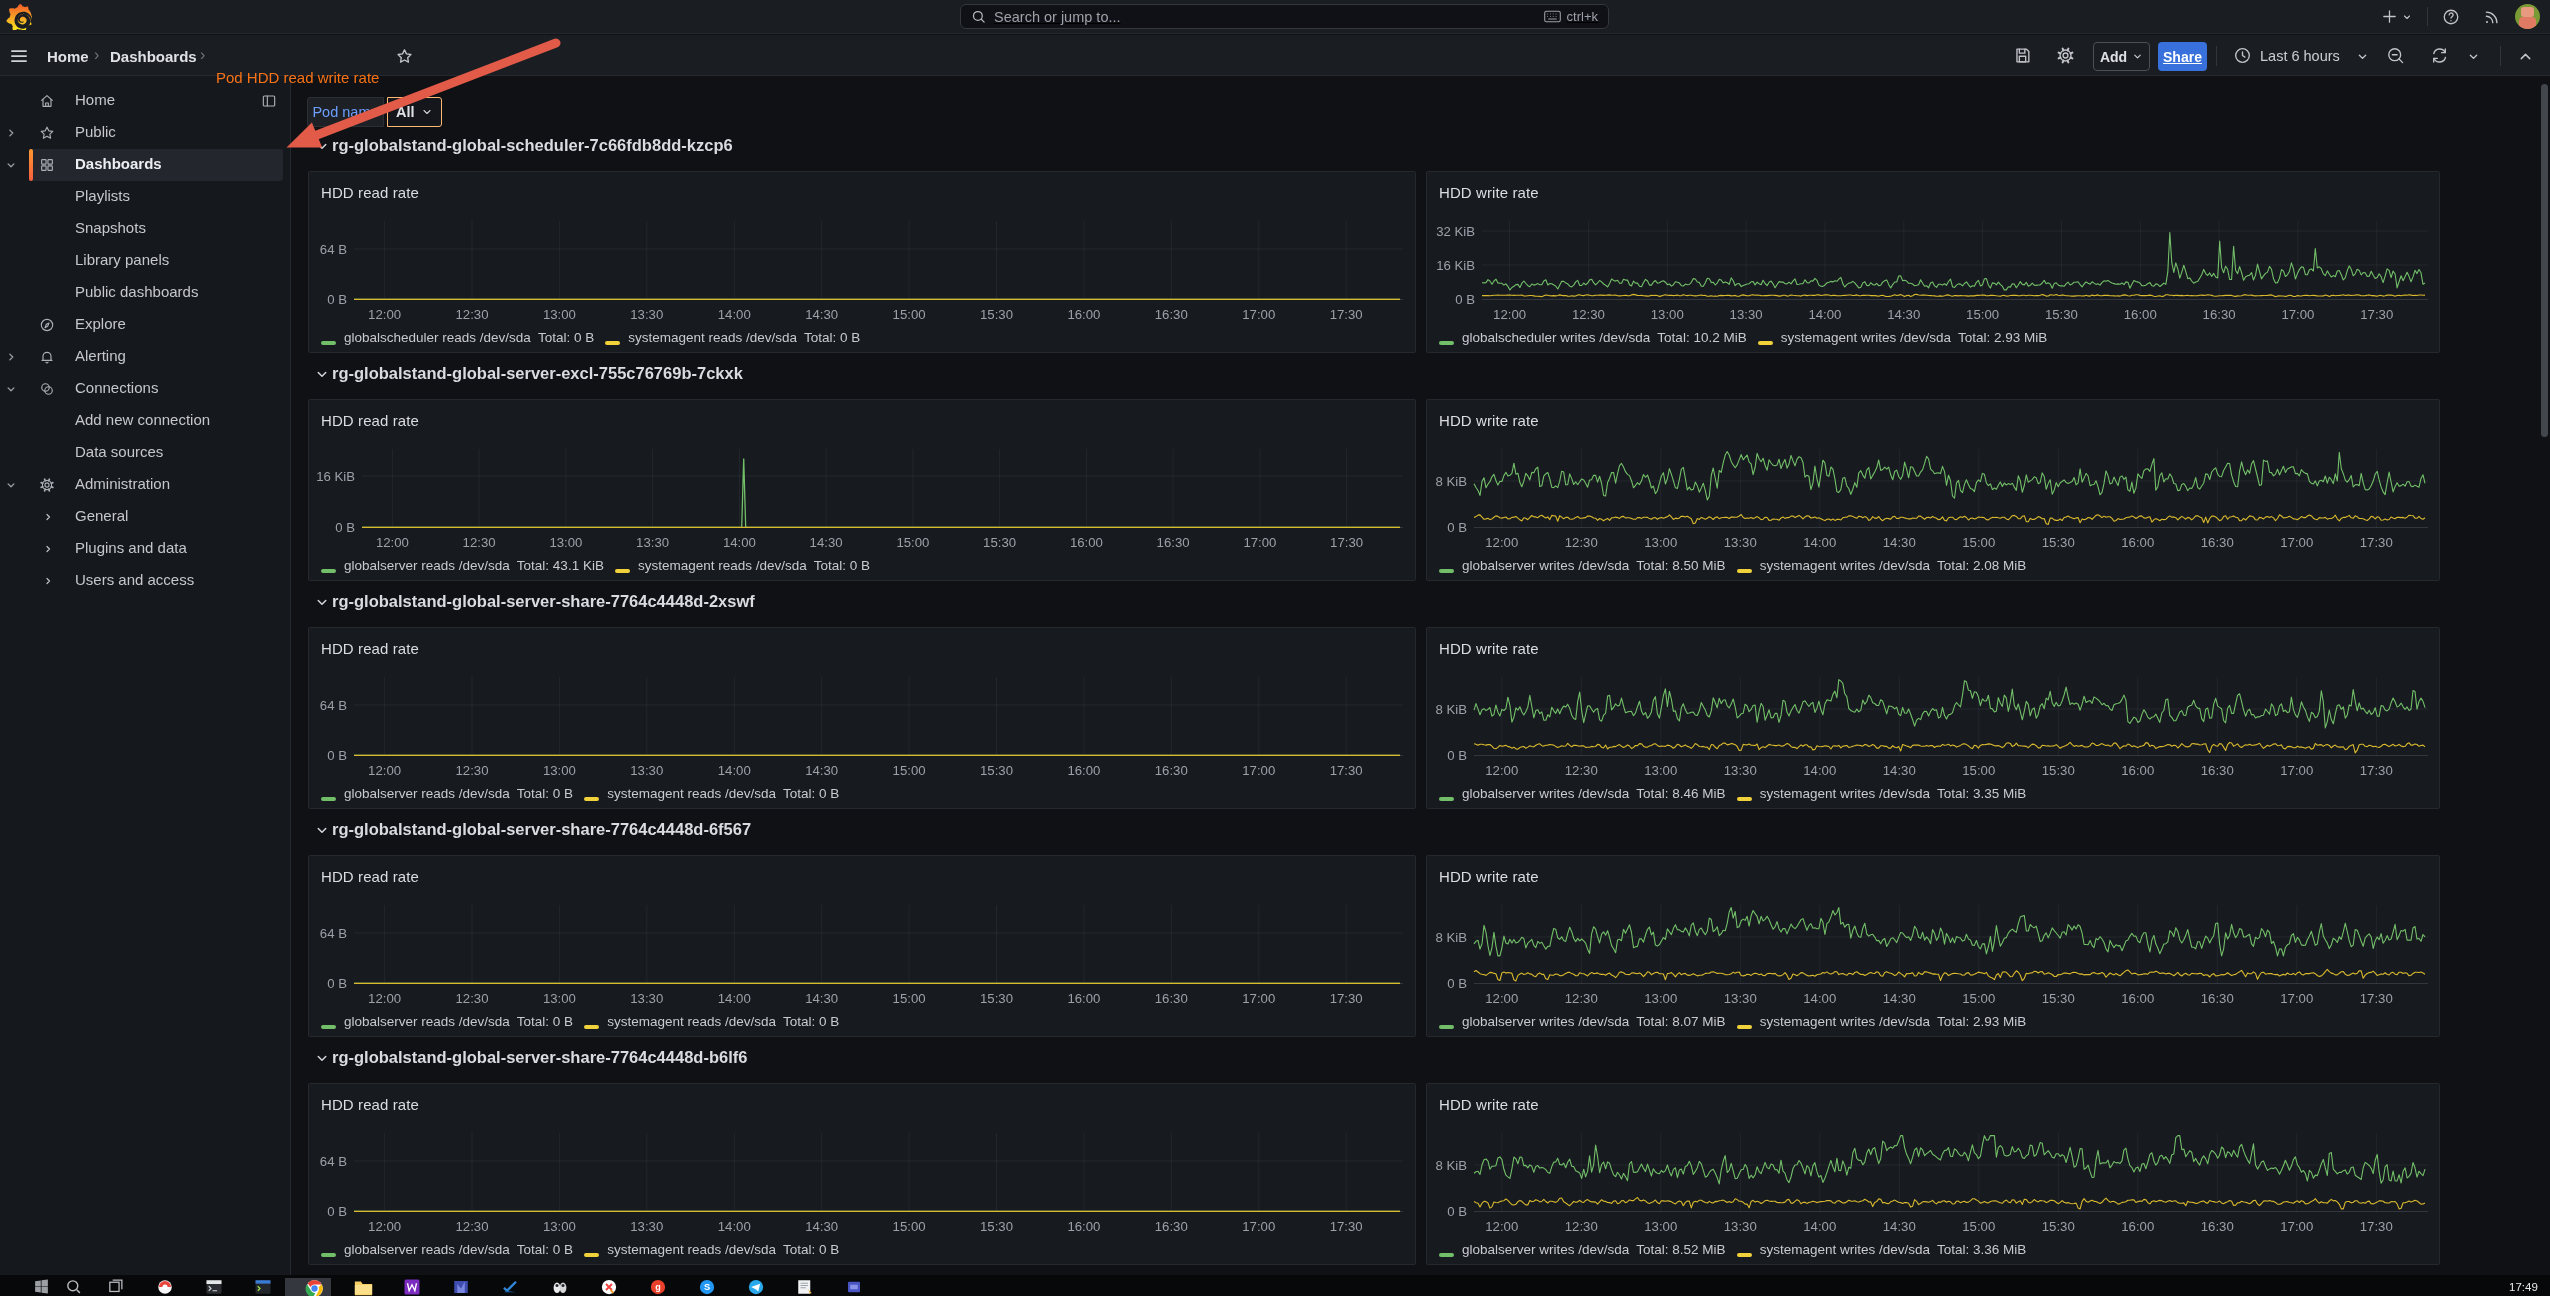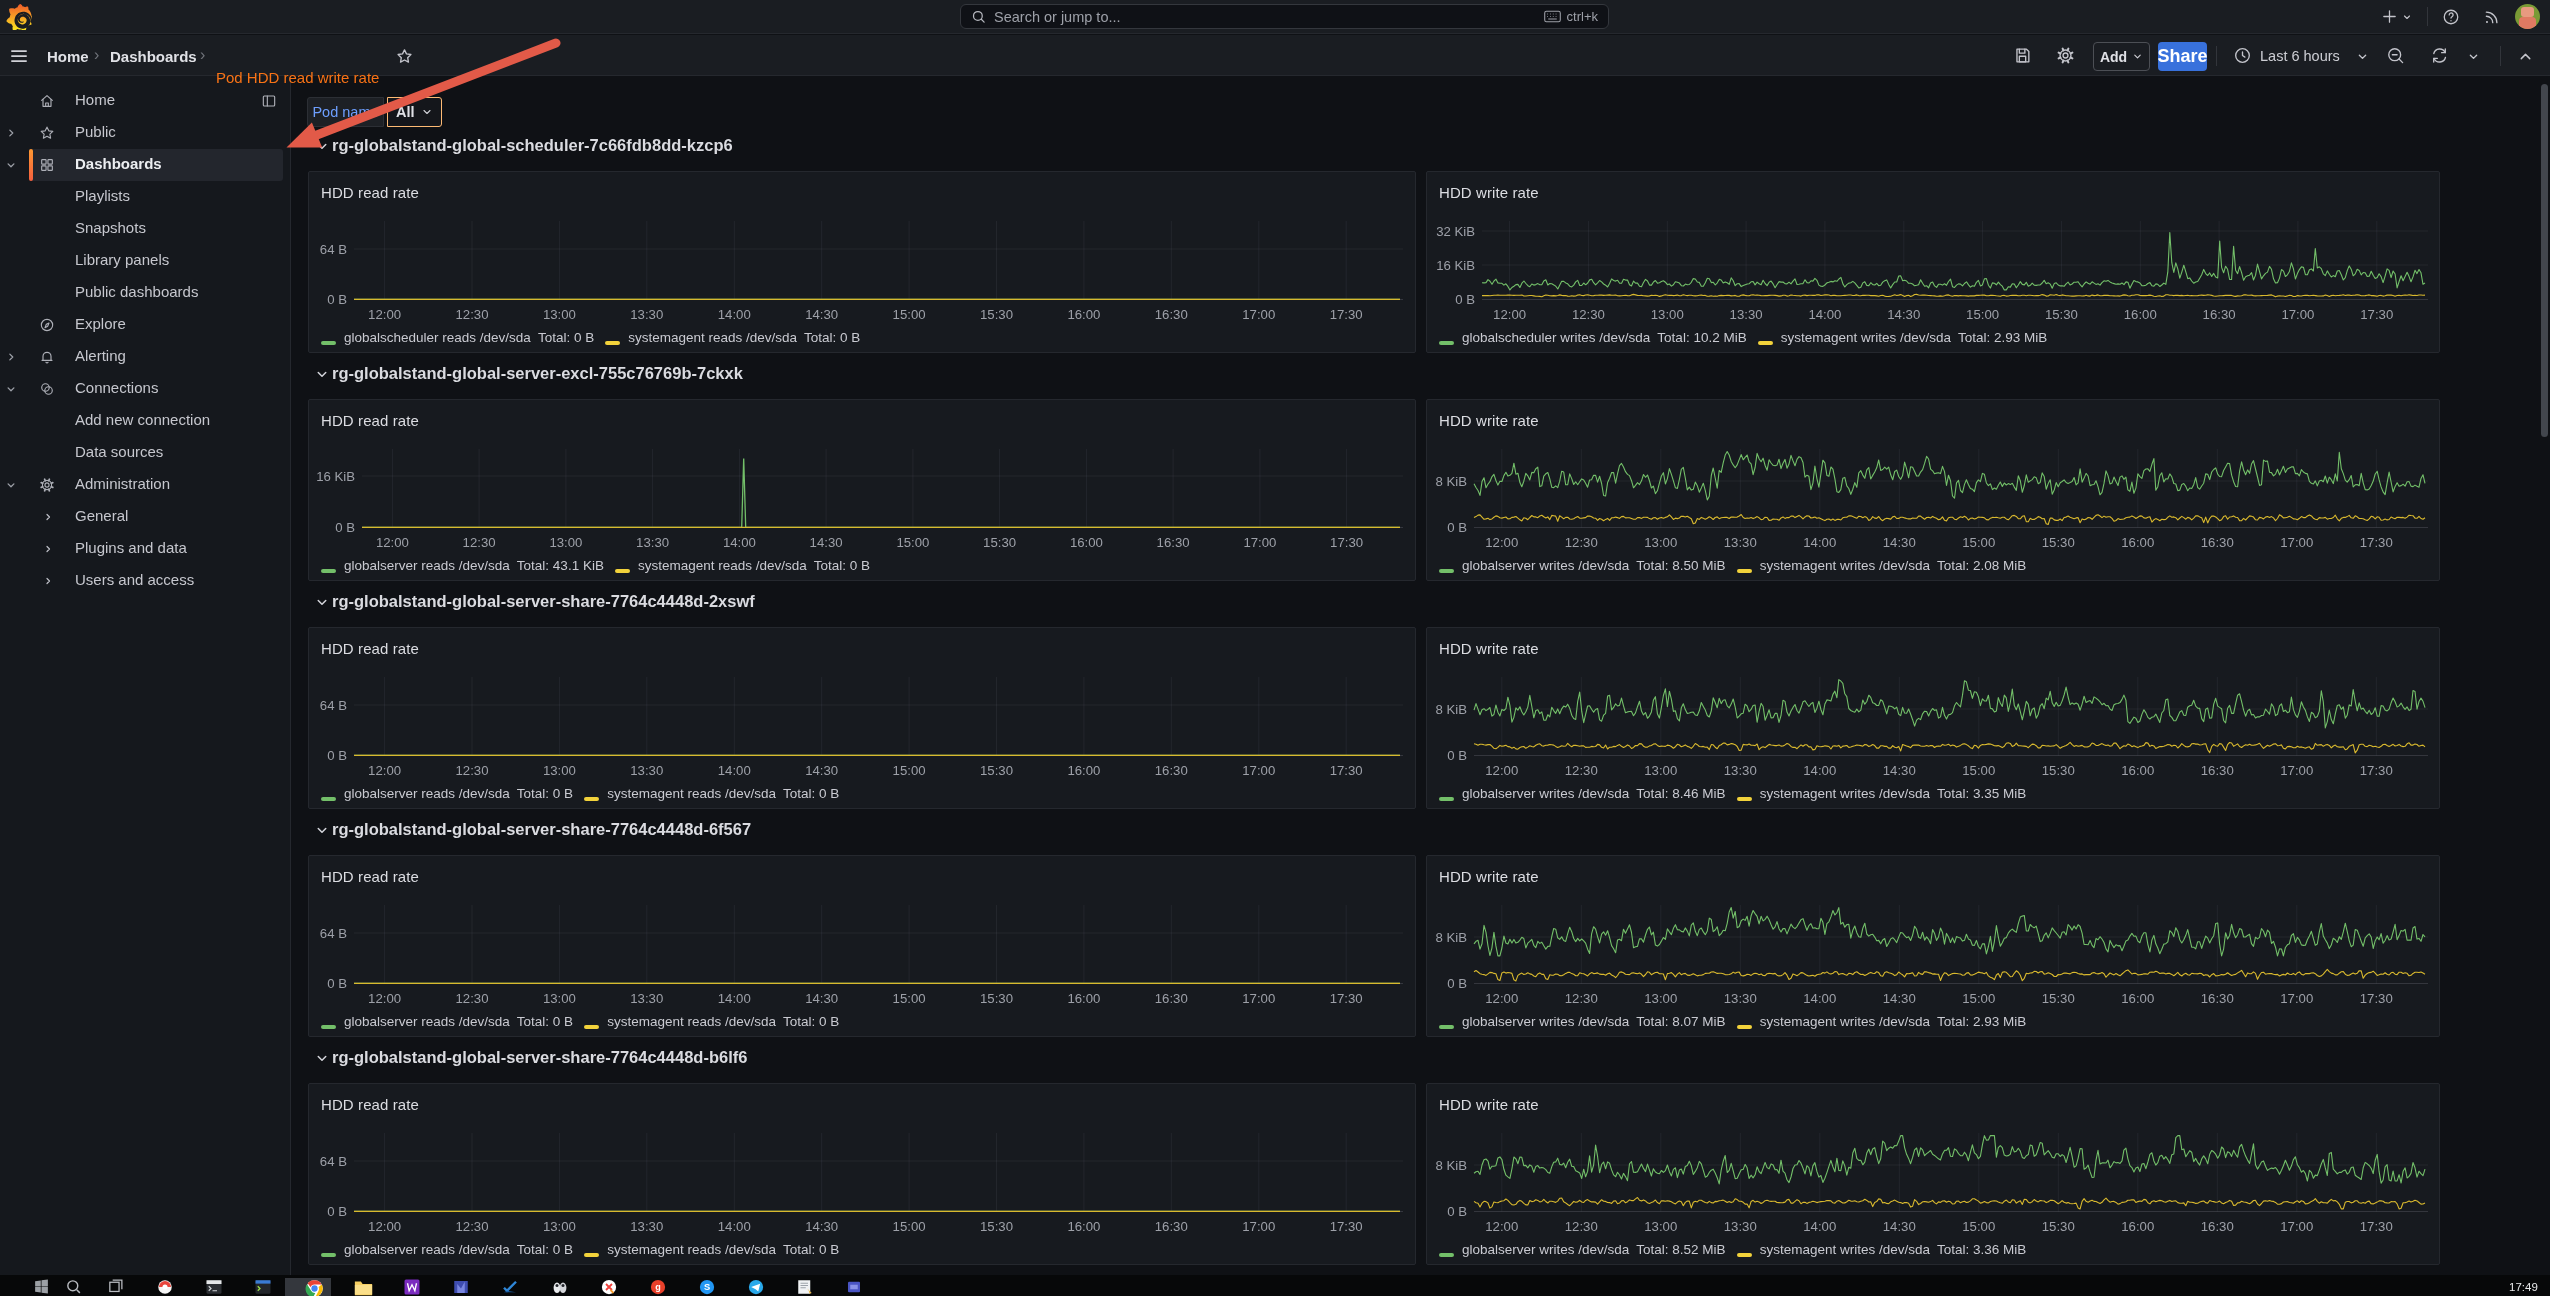--- a/index.html
+++ b/index.html
@@ -1,39 +1,39 @@
 <!DOCTYPE html>
 <html><head><meta charset="utf-8">
 <style>
 * { margin:0; padding:0; box-sizing:border-box; }
 html,body { width:2550px; height:1296px; overflow:hidden; background:#0f1115;
   font-family:"Liberation Sans", sans-serif; -webkit-font-smoothing:antialiased; }
 .topbar { position:absolute; left:0; top:0; width:2550px; height:34px; background:#1a1d22;
   border-bottom:1px solid #25282e; z-index:20; }
 .search { position:absolute; left:960px; top:4px; width:649px; height:25px; background:#0f1116;
-  border:1px solid #34373d; border-radius:6px; display:flex; align-items:center; padding:0 10px; }
+  border:1px solid #34373d; border-radius:6px; display:flex; align-items:center; padding:0 10px;text-decoration:underline; }
 .sph { color:#9da0a8; font-size:14.5px; flex:1; }
 .skey { color:#9da0a8; font-size:13px; display:flex; align-items:center; }
 .avatar { position:absolute; left:2515px; top:4px; width:25px; height:25px; border-radius:50%;
   background:#7a9a35; overflow:hidden; }
 .av2 { position:absolute; left:6px; top:3px; width:13px; height:10px; background:#e89a80; border-radius:3px; }
 .av3 { position:absolute; left:4px; top:13px; width:17px; height:12px; background:#e07a62; border-radius:4px; }
 .toolbar { position:absolute; left:0; top:35px; width:2550px; height:41px; background:#1a1d22;
   border-bottom:1px solid #25282e; z-index:19; }
 .bc { position:absolute; top:13px; font-size:15px; white-space:nowrap; }
 .b1 { color:#e0e1e6; font-weight:bold; }
 .b2 { color:#f97316;margin-top:21px; }
 .bcsep { position:absolute; top:11px; color:#70737a; font-size:16px; }
 .tbtext { position:absolute; top:13px; color:#cdced4; font-size:14.5px; }
 .btn-add { position:absolute; left:2093px; top:7px; width:57px; height:29px; border:1px solid #4c4f55;
   border-radius:4px; color:#e0e1e6; font-size:14px; font-weight:bold; display:flex; align-items:center;
   justify-content:center; }
 .btn-share { position:absolute; left:2158px; top:7px; width:49px; height:29px; background:#3871dc;
-  border-radius:4px; color:#fff; font-size:18px; font-weight:bold; display:flex; align-items:center;
-  justify-content:center; }
+  border-radius:4px; color:#fff; font-size:14px; font-weight:bold; display:flex; align-items:center;
+  justify-content:center;text-decoration:underline; }
 .sidebar { position:absolute; left:0; top:76px; width:291px; height:1199px; background:#15181d;
   border-right:1px solid #25282e; z-index:10; }
 .slabel { position:absolute; left:75px; color:#c6c7ce; font-size:15px; white-space:nowrap; }
 .slabel-b { position:absolute; left:75px; color:#eceef1; font-size:15px; font-weight:bold; white-space:nowrap; }
 .srow-active { position:absolute; left:29px; width:254px; height:32px; background:#23262d; border-radius:3px; }
 .sbar { position:absolute; left:29px; width:4px; height:32px; border-radius:2px;
   background:linear-gradient(180deg,#ff9832,#f55f3e); }
 .content { position:absolute; left:291px; top:76px; width:2259px; height:1199px;
   background:#0f1115; }
 .chip1 { position:absolute; left:307px; top:97px; height:30px; width:77px; justify-content:center; background:#1d2025;

